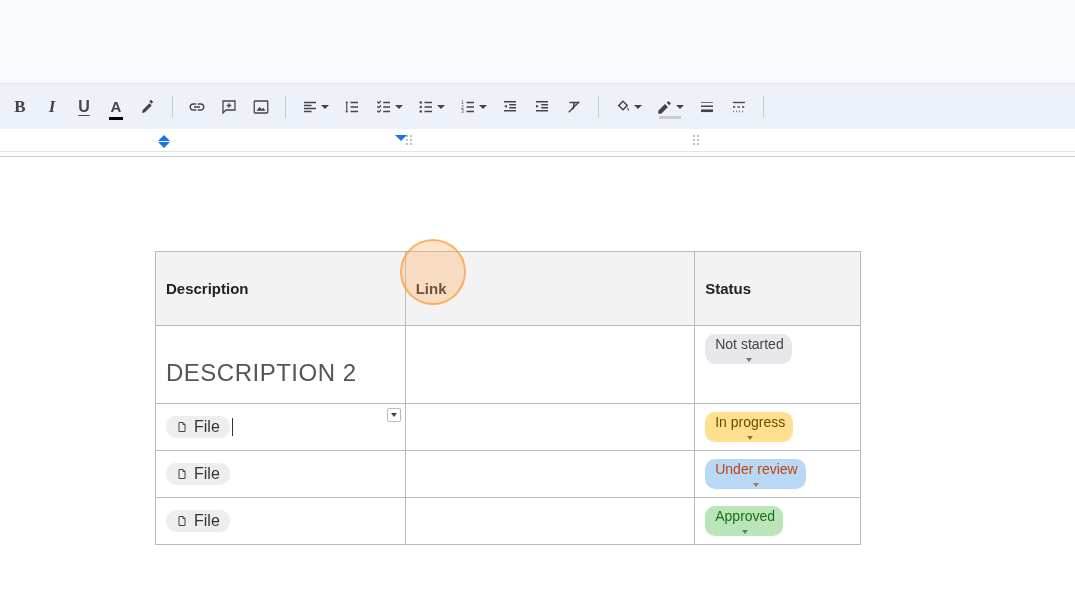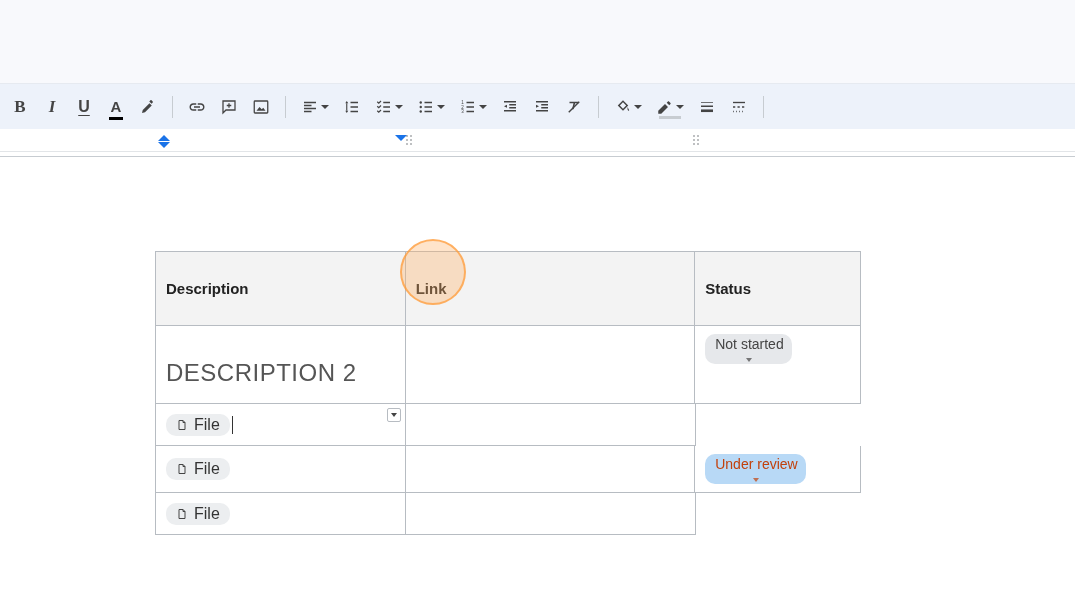--- a/index.html
+++ b/index.html
@@ -428,20 +428,26 @@
                 <path fill="none" stroke="#444" stroke-width="2" d="M14 3v4h4"></path>
               </svg>
               <span>File</span>
             </span>
             <span class="cursor-bar"></span>
             <div class="cell-dd">
               <span class="caret-sm"></span>
             </div>
           </div>
           <div class="td col-link"></div>
+          <div class="td col-status" style="align-items: center;">
+            <span class="status-chip st-inprogress">
+              <span>In progress</span>
+              <span class="caret-sm"></span>
+            </span>
+          </div>
         </div>
         <div class="tr">
           <div class="td col-desc">
             <span class="file-chip">
               <svg viewBox="0 0 24 24">
                 <path fill="none" stroke="#444" stroke-width="2" d="M6 3h8l4 4v14H6V3z"></path>
                 <path fill="none" stroke="#444" stroke-width="2" d="M14 3v4h4"></path>
               </svg>
               <span>File</span>
             </span>
@@ -458,18 +464,24 @@
           <div class="td col-desc">
             <span class="file-chip">
               <svg viewBox="0 0 24 24">
                 <path fill="none" stroke="#444" stroke-width="2" d="M6 3h8l4 4v14H6V3z"></path>
                 <path fill="none" stroke="#444" stroke-width="2" d="M14 3v4h4"></path>
               </svg>
               <span>File</span>
             </span>
           </div>
           <div class="td col-link"></div>
+          <div class="td col-status" style="align-items: center;">
+            <span class="status-chip st-approved">
+              <span>Approved</span>
+              <span class="caret-sm"></span>
+            </span>
+          </div>
         </div>
       </div>
   </div>
 </div>
 
 <div class="highlight-circle" id="hl-circle" style="left: 400px; top: 239px;"></div>
 
 </body></html>

